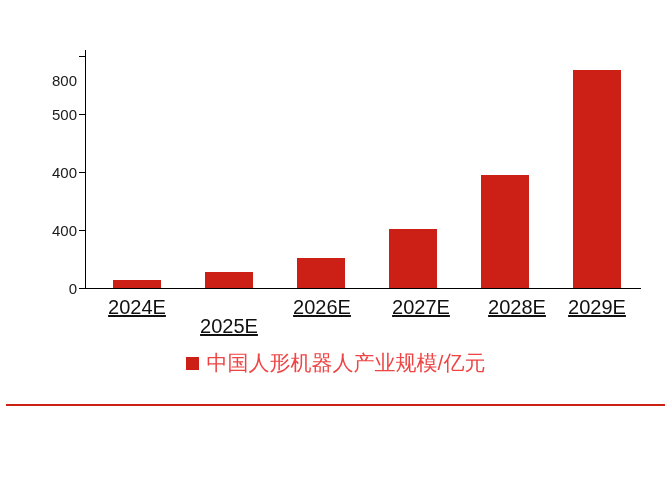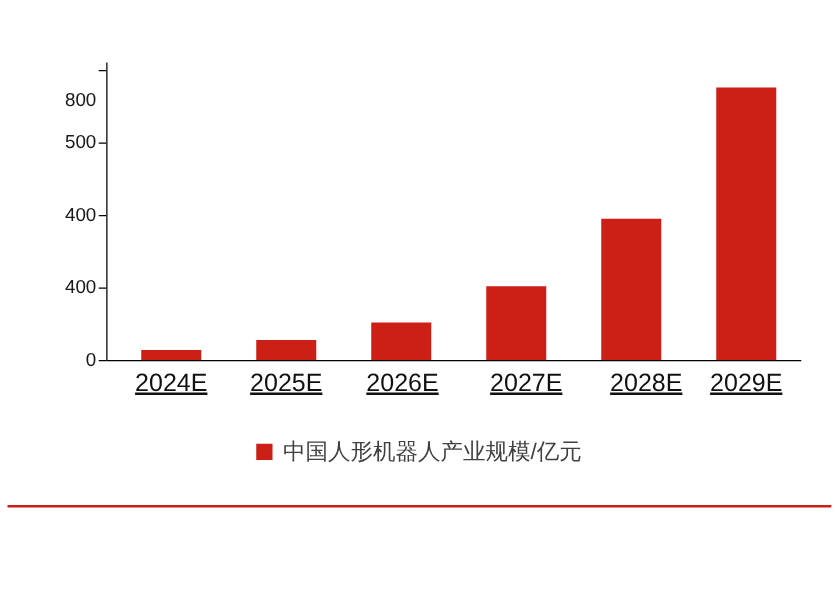--- a/index.html
+++ b/index.html
@@ -109,22 +109,22 @@
     justify-content: center;
     align-items: center;
   }
   #legend-swatch {
     width: 13px;
     height: 13px;
     background: #cc1f16;
     margin-right: 8px;
   }
   #legend-label {
-    font-size: 18px;
-    color: #404040;
+    font-size: 21px;
+    color: #ef4444;
     white-space: nowrap;
   }
 
   
   #divider {
     position: absolute;
     left: 6px;
     top: 404px;
     width: 659px;
     height: 2px;
@@ -169,21 +169,21 @@
       <div class="bar" style="left:28px;  width:48px; height:7.8px;"></div>
       <div class="bar" style="left:120px; width:48px; height:16.0px;"></div>
       <div class="bar" style="left:212px; width:48px; height:30.5px;"></div>
       <div class="bar" style="left:304px; width:48px; height:58.9px;"></div>
       <div class="bar" style="left:396px; width:48px; height:113.1px;"></div>
       <div class="bar" style="left:488px; width:48px; height:218.1px;"></div>
     </div>
 
     <div id="xtick-labels">
       <div class="xtick-label" style="left:52px;">2024E</div>
-      <div class="xtick-label" style="left:144px;">2025E</div>
+      <div class="xtick-label" style="left:144px;margin-top:19px;">2025E</div>
       <div class="xtick-label" style="left:237px;">2026E</div>
       <div class="xtick-label" style="left:336px;">2027E</div>
       <div class="xtick-label" style="left:432px;">2028E</div>
       <div class="xtick-label" style="left:512px;">2029E</div>
     </div>
 
     <div id="legend">
       <span id="legend-swatch"></span>
       <span id="legend-label">中国人形机器人产业规模/亿元</span>
     </div>

